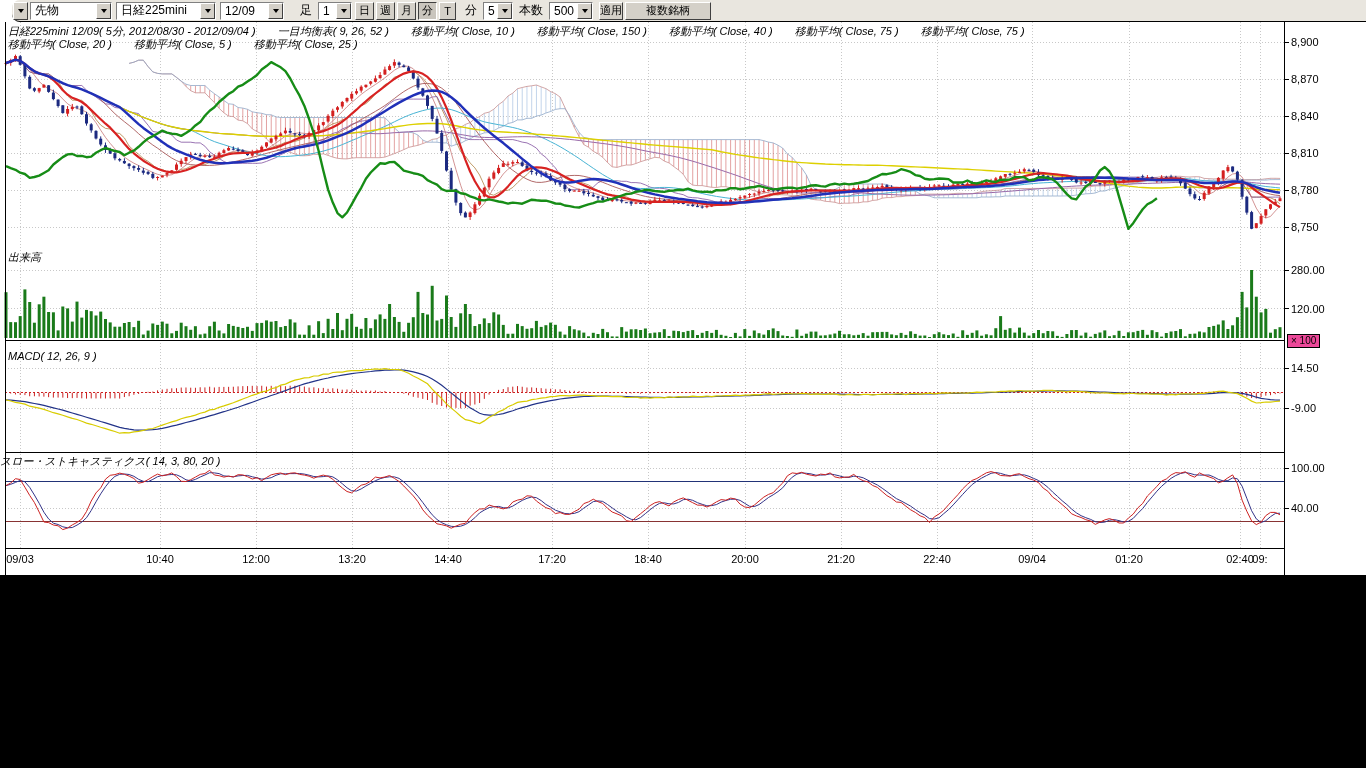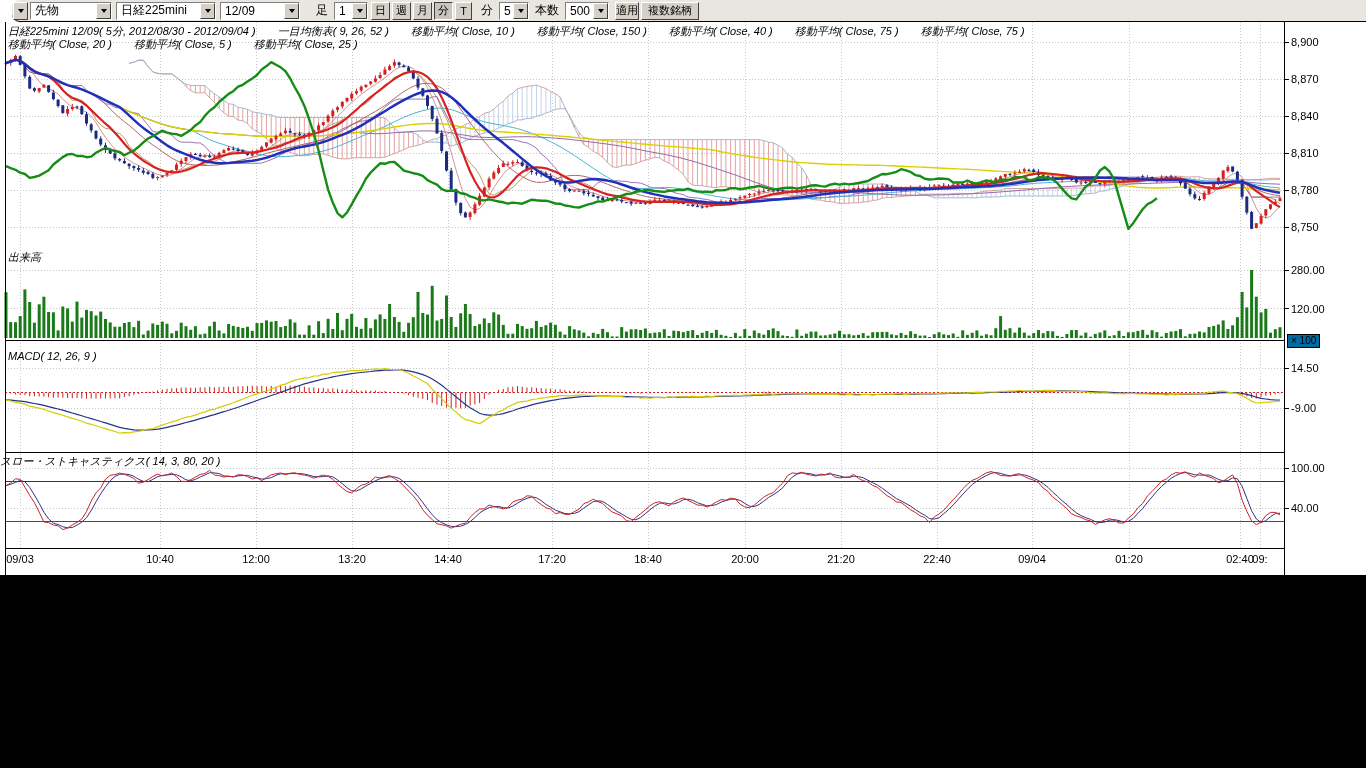--- a/index.html
+++ b/index.html
@@ -24,21 +24,21 @@
     font-size:11px;padding:0 3px;margin:0 1px;display:inline-flex;align-items:center;
     justify-content:center;box-sizing:border-box;white-space:nowrap;cursor:default;}
   .btn.pressed{border-color:#404040 #fff #fff #404040;background:#c9c5bd;}
   .ddbtn{width:15px;height:18px;background:#d4d0c8;border:1px solid;
     border-color:#fff #404040 #404040 #fff;display:flex;align-items:center;justify-content:center;
     margin-left:1px;box-sizing:border-box;}
   
   .ovl{position:absolute;z-index:5;font-size:11px;white-space:nowrap;color:#000;font-style:italic;}
   .leg-item{margin-right:22px;}
   #x100-badge{position:absolute;left:1287px;top:334px;z-index:6;border:1px solid #000;
-    background:#0369a1;font-size:10px;line-height:12px;padding:0 3px;text-align:center;}
+    background:#ec4899;font-size:10px;line-height:12px;padding:0 3px;text-align:center;}
 </style>
 </head>
 <body>
 
 <svg id="chart-svg" width="1366" height="768">
     <rect x="0" y="0" width="1366" height="768" fill="#ffffff"></rect>
     <rect x="0" y="575" width="1366" height="193" fill="#000000"></rect>
     <g>
       <line x1="20" y1="22" x2="20" y2="548" stroke="#c8c8c8" stroke-dasharray="1,2" shape-rendering="crispEdges"></line>
       <line x1="160" y1="22" x2="160" y2="548" stroke="#c8c8c8" stroke-dasharray="1,2" shape-rendering="crispEdges"></line>
@@ -1485,21 +1485,21 @@
     <span class="ca">
         <i class="arrdn"></i>
       </span>
   </div>
   <div class="combo" style="width:100px">
     <span>日経225mini</span>
     <span class="ca">
         <i class="arrdn"></i>
       </span>
   </div>
-  <div class="combo" style="width:80px;margin-right:12px">
+  <div class="combo" style="width:64px;margin-right:12px">
     <span>12/09</span>
     <span class="ca">
         <i class="arrdn"></i>
       </span>
   </div>
   <span class="tlabel">足</span>
   <div class="spin" style="width:34px">
     <span>1</span>
     <span class="ca">
         <i class="arrdn"></i>
@@ -1518,21 +1518,21 @@
       </span>
   </div>
   <span class="tlabel">本数</span>
   <div class="spin" style="width:44px">
     <span>500</span>
     <span class="ca">
         <i class="arrdn"></i>
       </span>
   </div>
   <div class="btn" style="width:24px;margin-left:4px">適用</div>
-  <div class="btn" style="padding:0 6px">複数銘柄</div>
+  <div class="btn" style="padding:0 20px">複数銘柄</div>
 </div>
 
 <div class="ovl" style="left:8px;top:24px"><span class="leg-item">日経225mini 12/09( 5分, 2012/08/30 - 2012/09/04 )</span><span class="leg-item">一目均衡表( 9, 26, 52 )</span><span class="leg-item">移動平均( Close, 10 )</span><span class="leg-item">移動平均( Close, 150 )</span><span class="leg-item">移動平均( Close, 40 )</span><span class="leg-item">移動平均( Close, 75 )</span><span class="leg-item">移動平均( Close, 75 )</span></div>
 <div class="ovl" style="left:8px;top:37px"><span class="leg-item">移動平均( Close, 20 )</span><span class="leg-item">移動平均( Close, 5 )</span><span class="leg-item">移動平均( Close, 25 )</span></div>
 <div class="ovl" style="left:8px;top:250px">出来高</div>
 <div id="x100-badge">× 100</div>
 <div class="ovl" style="left:8px;top:350px">MACD( 12, 26, 9 )</div>
 <div class="ovl" style="left:0;top:454px">スロー・ストキャスティクス( 14, 3, 80, 20 )</div>
 
 </body></html>

